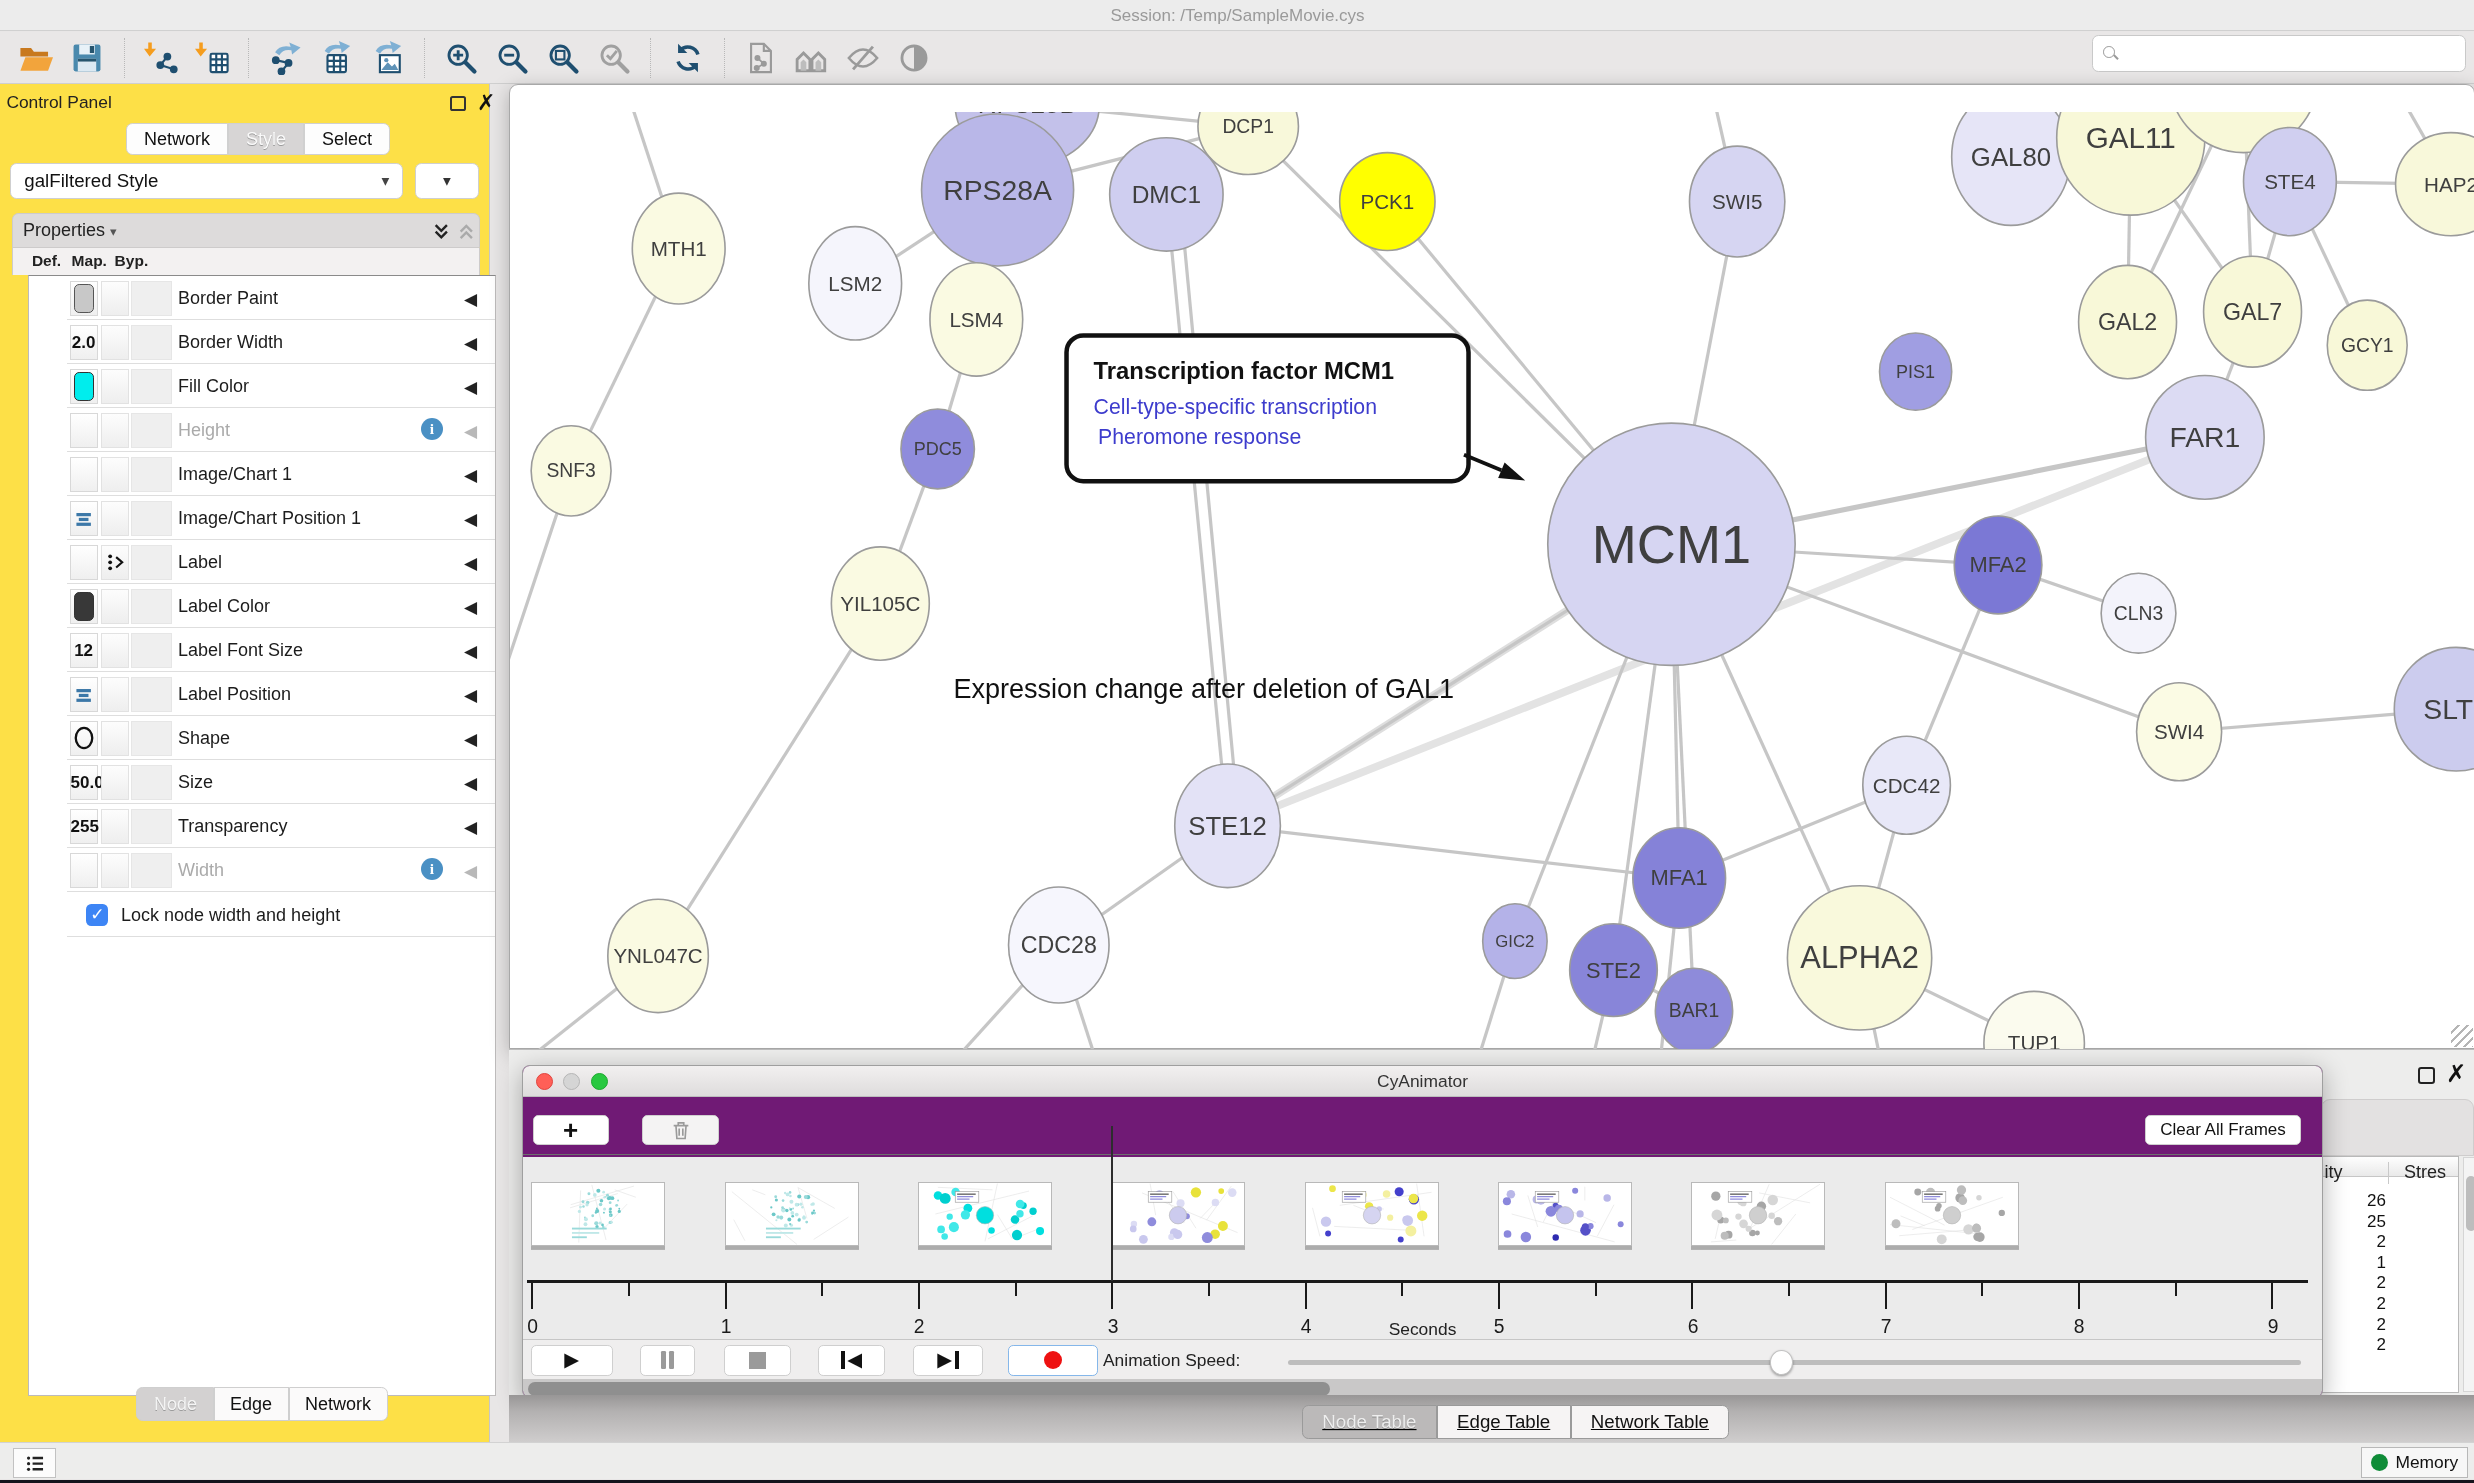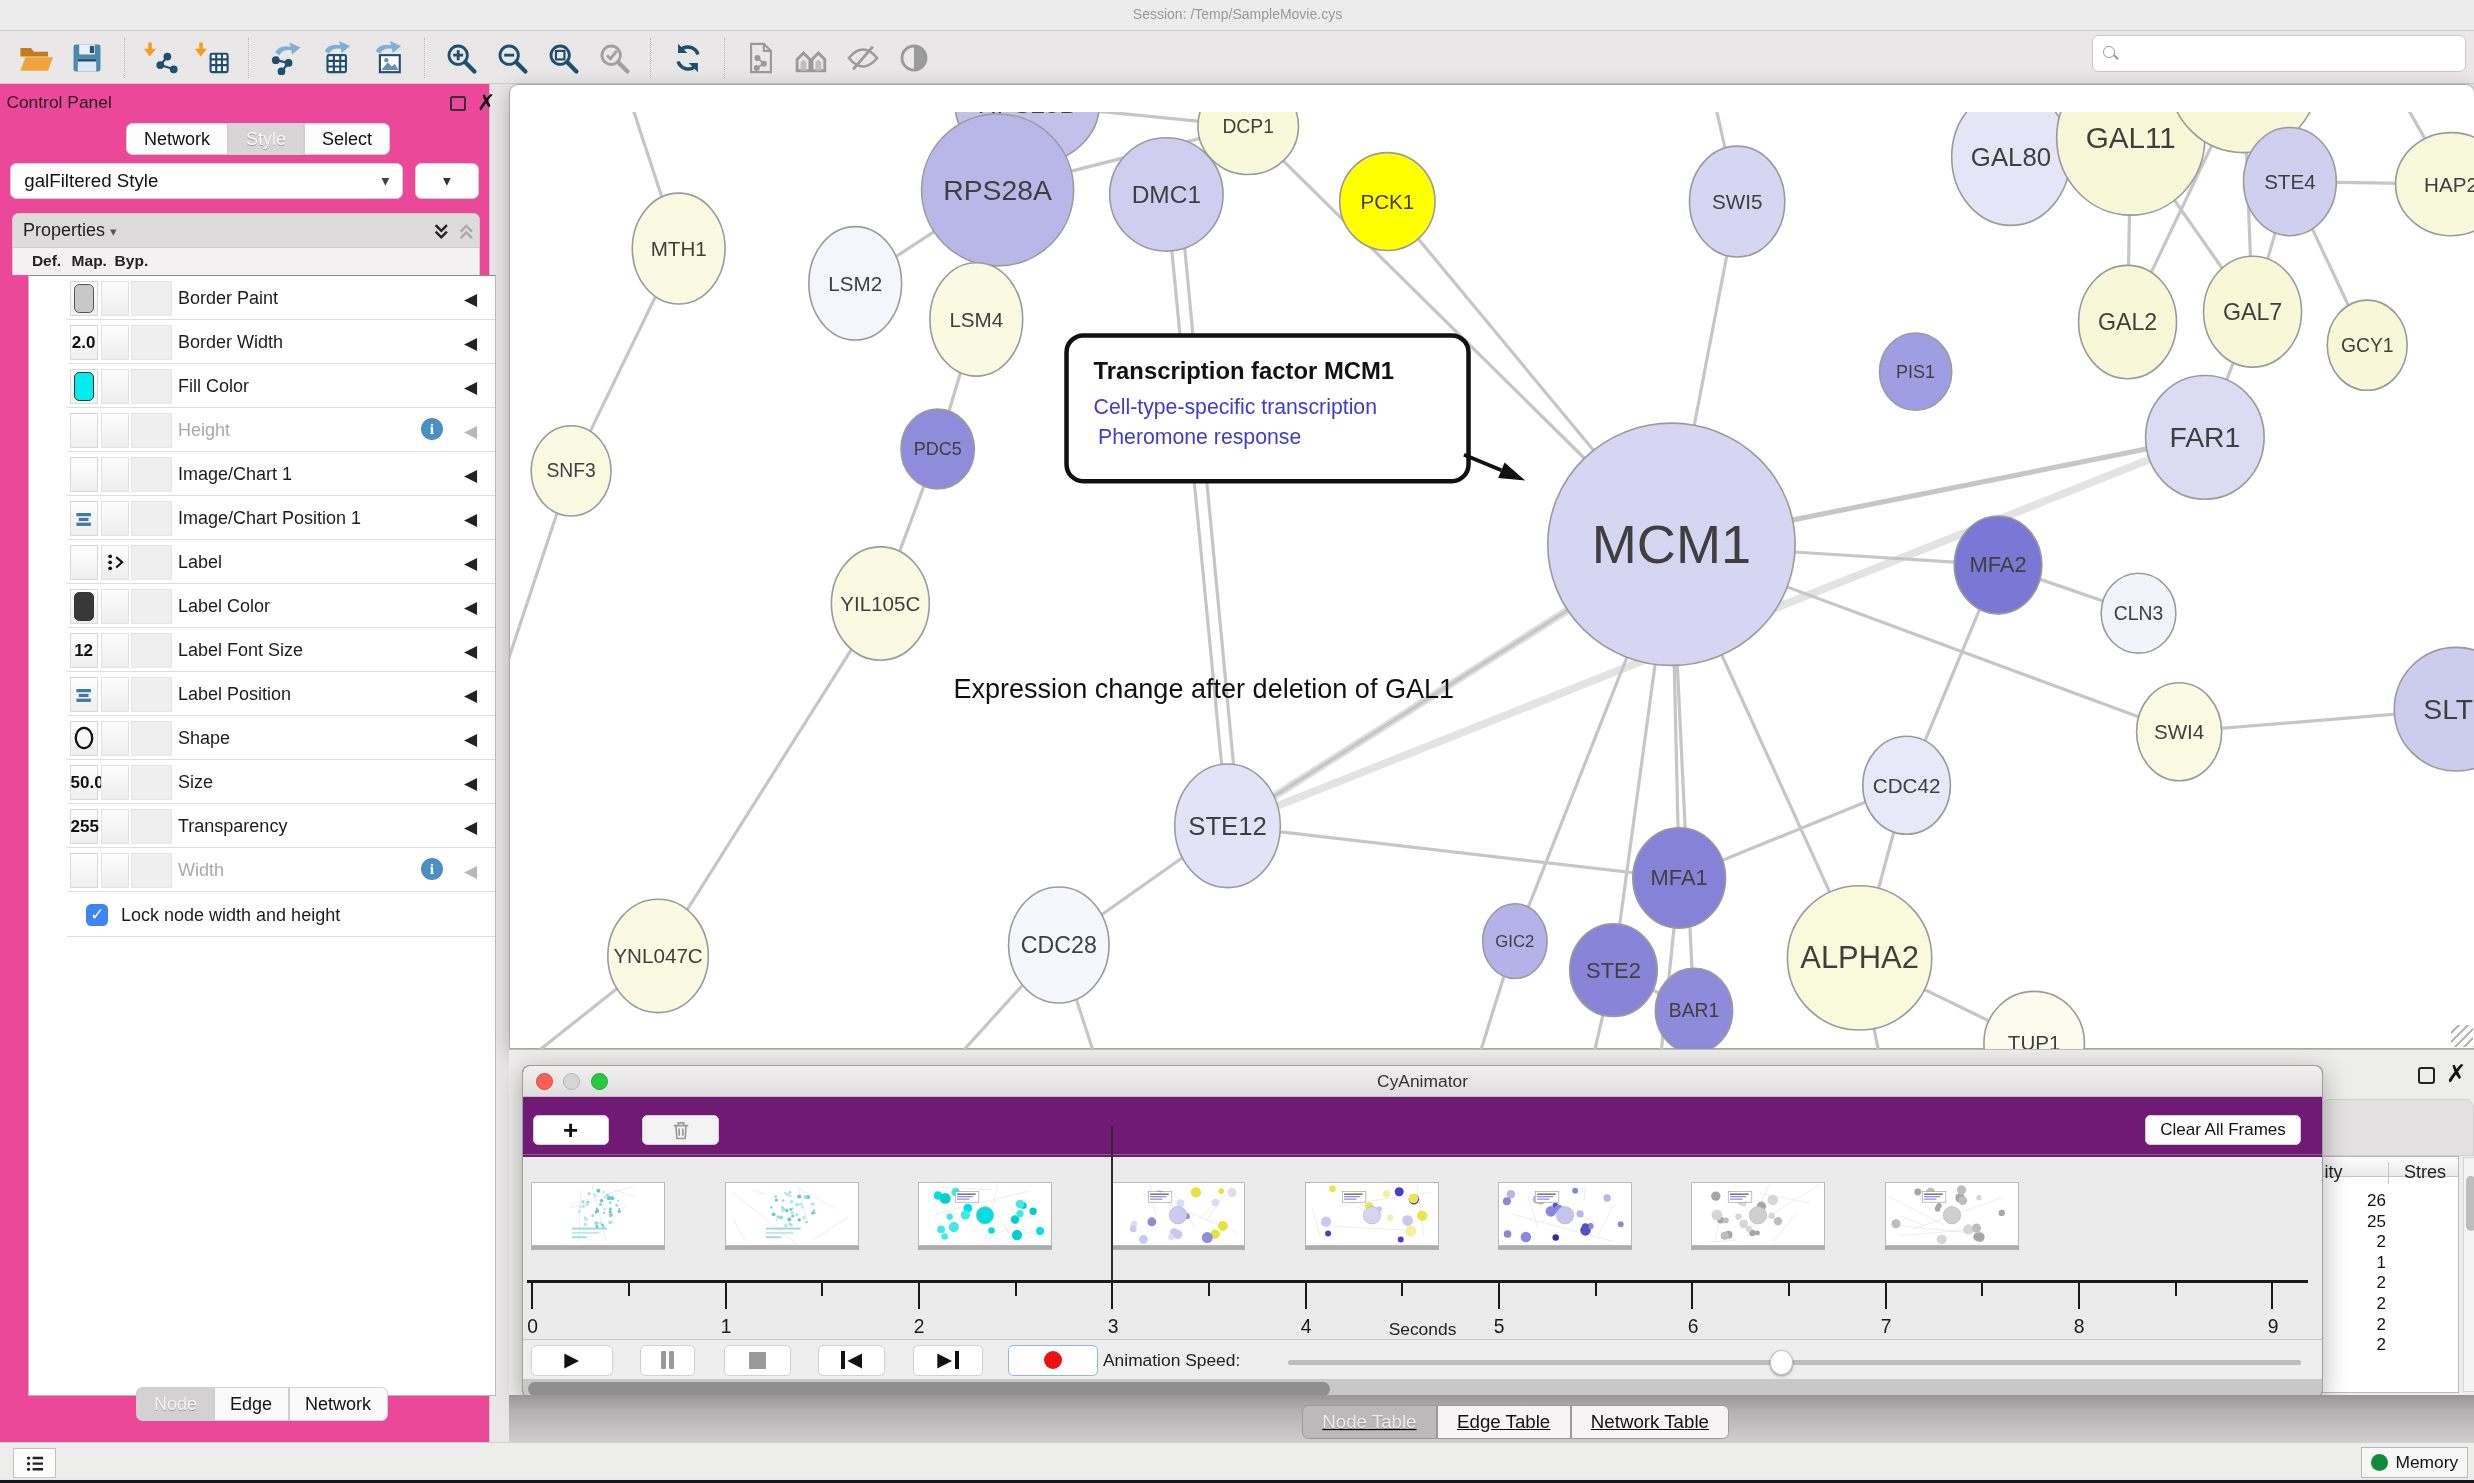--- a/index.html
+++ b/index.html
@@ -3,36 +3,36 @@
 <meta charset="utf-8">
 <style>
   html,body{margin:0;padding:0;background:#555;}
   *{box-sizing:border-box;font-family:"Liberation Sans","DejaVu Sans",sans-serif;}
   #app{position:relative;width:2475px;height:1484px;background:#e8e6e6;overflow:hidden;}
 
   
   .macbar{position:absolute;left:0;top:0;width:2475px;height:31px;background:#ececec;border-bottom:0.6px solid #d0d0d0;}
   .macbar .lights{position:absolute;left:9px;top:34px;display:flex;gap:10.3px;}
   .light{width:17px;height:17px;border-radius:50%;background:#c9c9c9;border:0.6px solid #b5b5b5;}
-  .session-title{position:absolute;left:0;right:0;top:6.4px;text-align:center;font-size:14px;color:#9a9a9a;}
+  .session-title{position:absolute;left:0;right:0;top:6.4px;text-align:center;font-size:17px;color:#9a9a9a;}
 
   
   .toolbar{position:absolute;left:0;top:32px;width:2475px;height:52px;background:#e9e7e7;border-bottom:0.6px solid #cfcfcf;display:flex;align-items:center;}
   .tb-group{display:flex;align-items:center;gap:17px;padding:0 19.3px;}
   .tb-sep{width:0;height:40px;border-left:1.3px dotted #b8b8b8;}
   .tb-icon{width:34px;height:34px;display:inline-block;cursor:pointer;}
   .tb-icon svg{width:100%;height:100%;}
   .searchbox{position:absolute;right:9px;top:2.6px;width:374px;height:37px;background:#fff;border:1.3px solid #c9c9c9;border-radius:6.4px;display:flex;align-items:center;padding-left:9px;}
   .mag{position:relative;width:17px;height:17px;display:inline-block;}
   .mag::before{content:"";position:absolute;left:1.3px;top:1.3px;width:9.7px;height:9.7px;border:1.9px solid #9a9a9a;border-radius:50%;}
   .mag::after{content:"";position:absolute;left:11px;top:11px;width:5.8px;height:1.9px;background:#9a9a9a;transform:rotate(45deg);}
   .search-input{border:none;outline:none;font-size:17px;flex:1;margin-left:6.4px;color:#333;background:transparent;}
 
   
-  .control-panel{position:absolute;left:0;top:84px;width:490px;height:1359px;background:#ec4899;border-right:0.6px solid #c6c6c6;}
+  .control-panel{position:absolute;left:0;top:84px;width:490px;height:1359px;background:#fde047;border-right:0.6px solid #c6c6c6;}
   .cp-head{position:absolute;left:0;top:0;width:100%;height:36px;}
   .cp-title{position:absolute;left:6.4px;top:7.7px;font-size:17.4px;color:#222;}
   .cp-float{position:absolute;left:450px;top:11.6px;width:15.5px;height:15.5px;border:2.6px solid #333;border-radius:2.6px;cursor:pointer;}
   .cp-close{position:absolute;left:477px;top:6.4px;font-size:22px;font-weight:bold;color:#111;cursor:pointer;}
   .cp-tabs{position:absolute;left:126px;top:39px;display:flex;}
   .cp-tab{height:32px;padding:0 17px;background:#fdfdfd;border:0.6px solid #d0d0d0;font-size:18px;display:flex;align-items:center;cursor:pointer;color:#111;}
   .cp-tab:first-child{border-radius:6.4px 0 0 6.4px;}
   .cp-tab:last-child{border-radius:0 6.4px 6.4px 0;}
   .cp-tab.pressed{background:#d7d5d5;color:#fafafa;text-shadow:0 0.6px 0.6px #999;}
   .cp-style-row{position:absolute;left:0;top:79px;width:100%;height:39px;}

